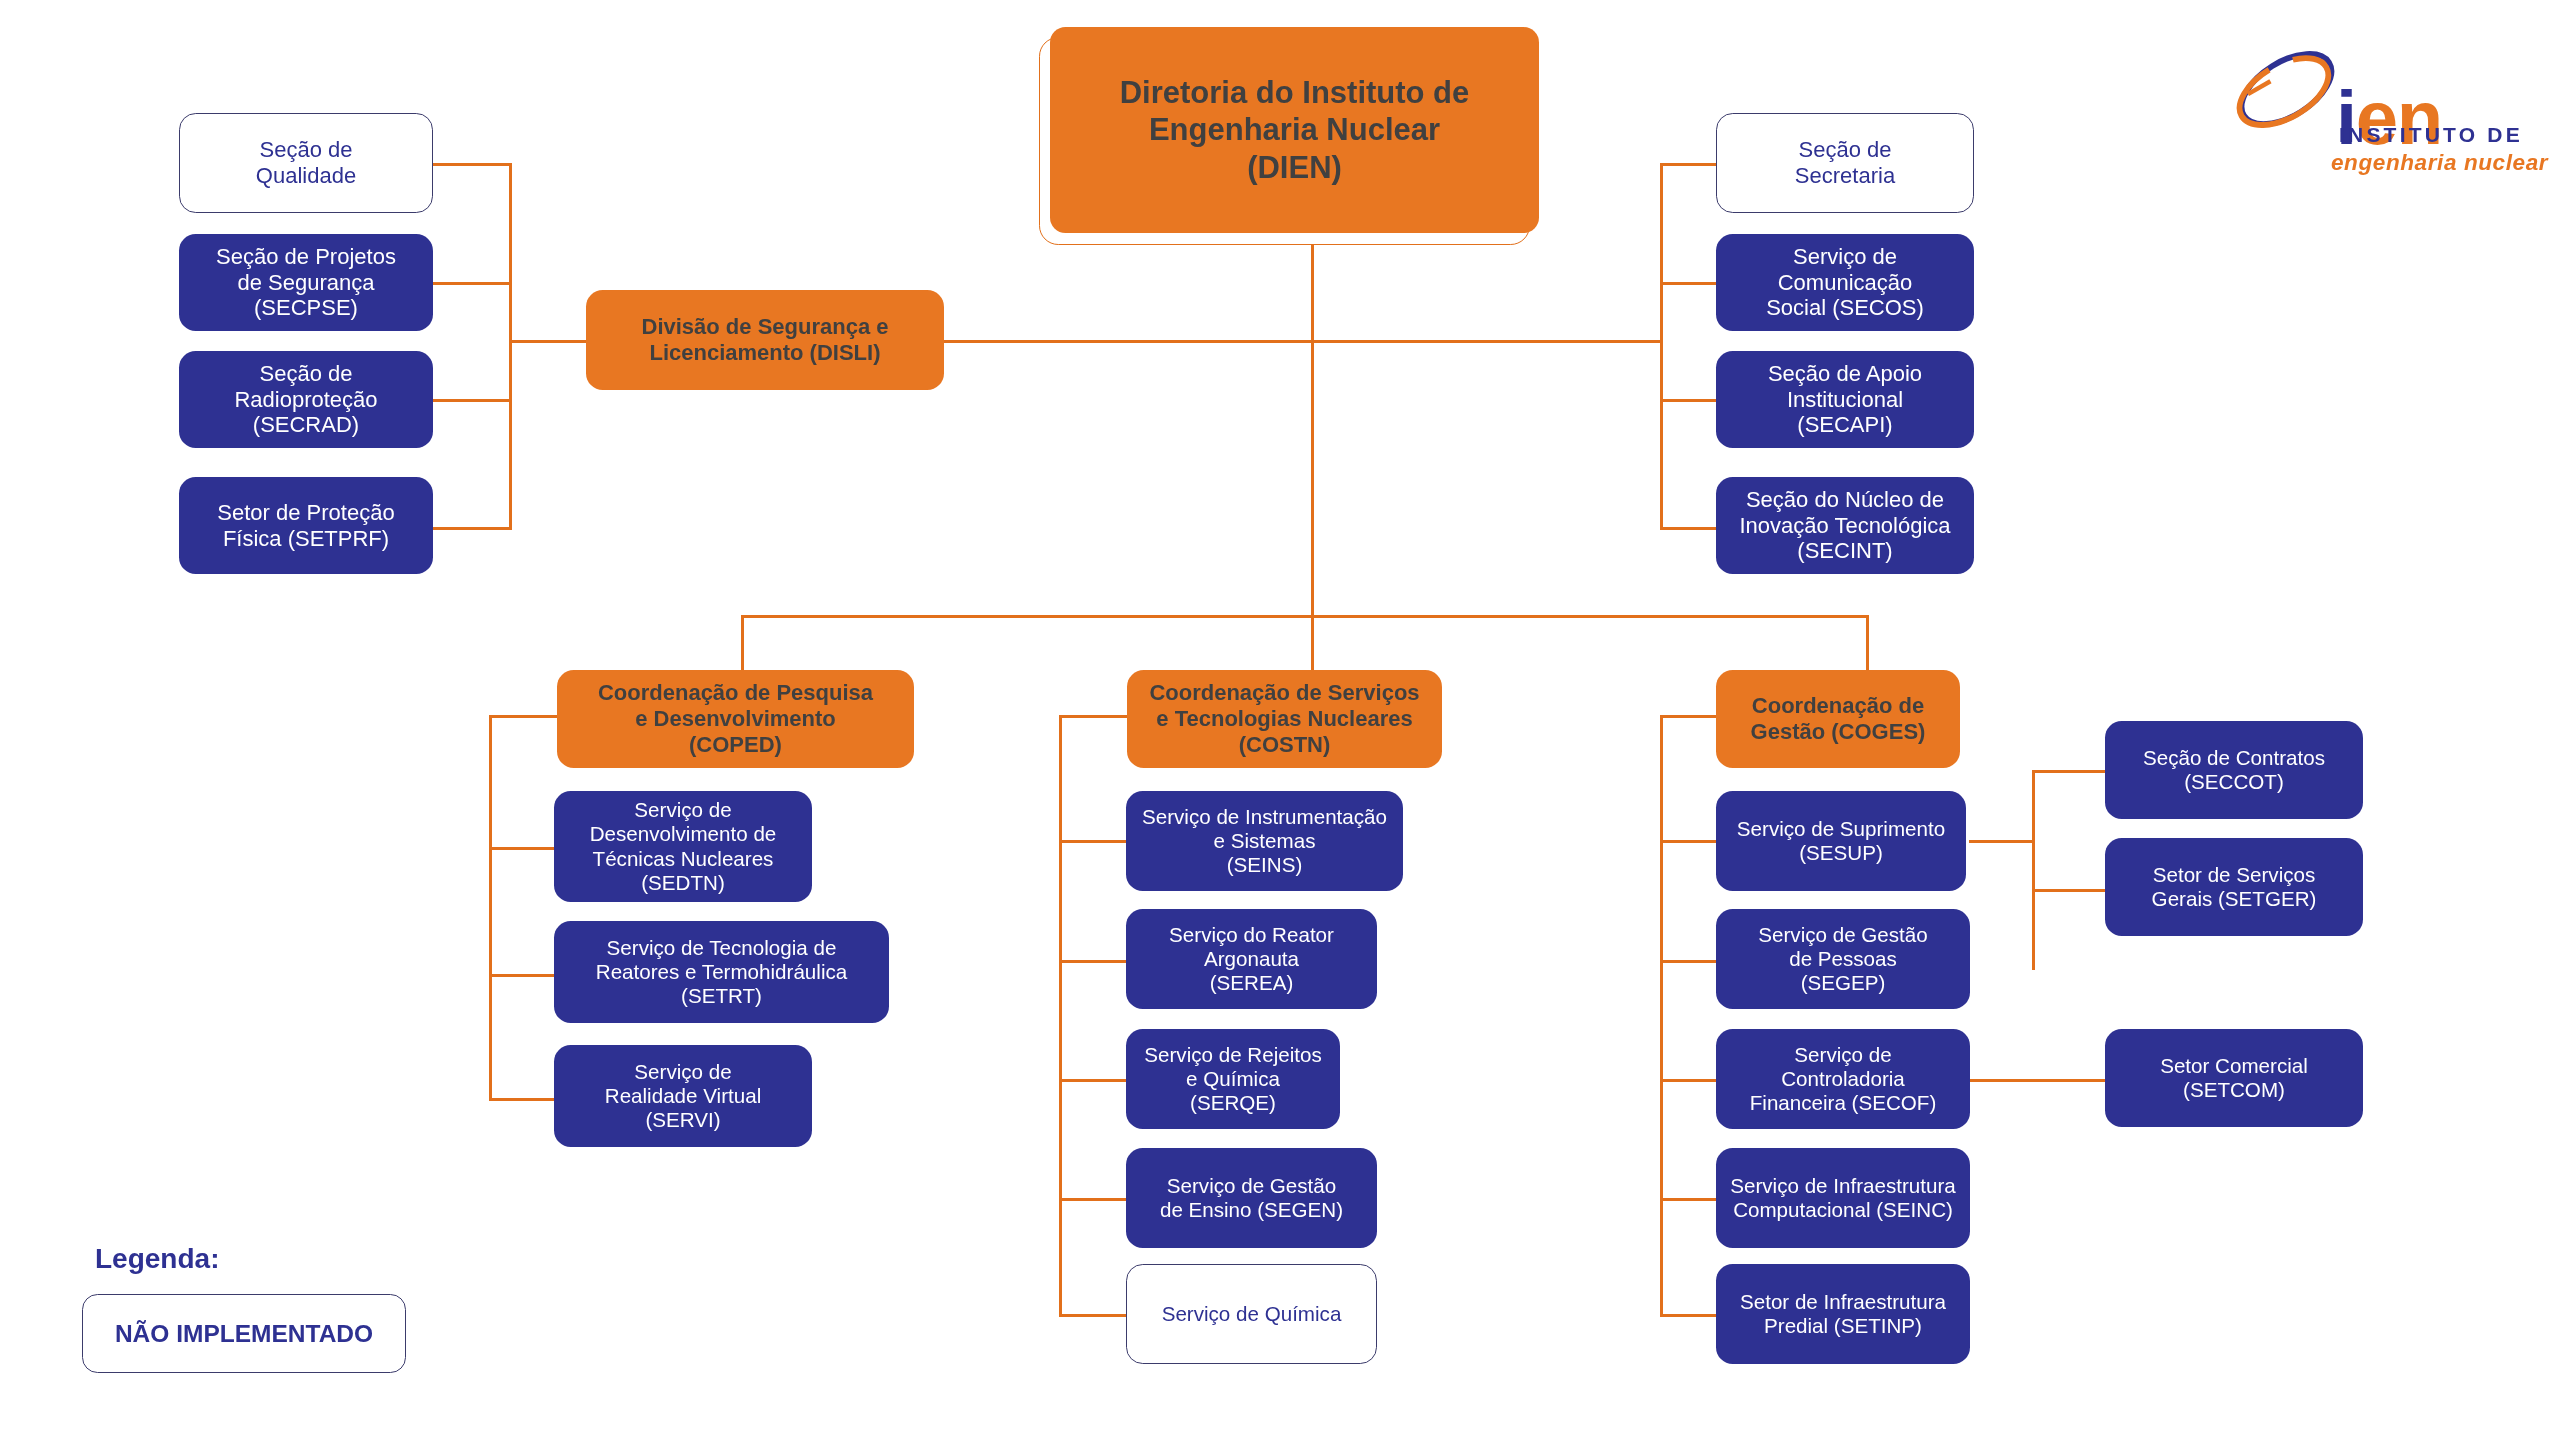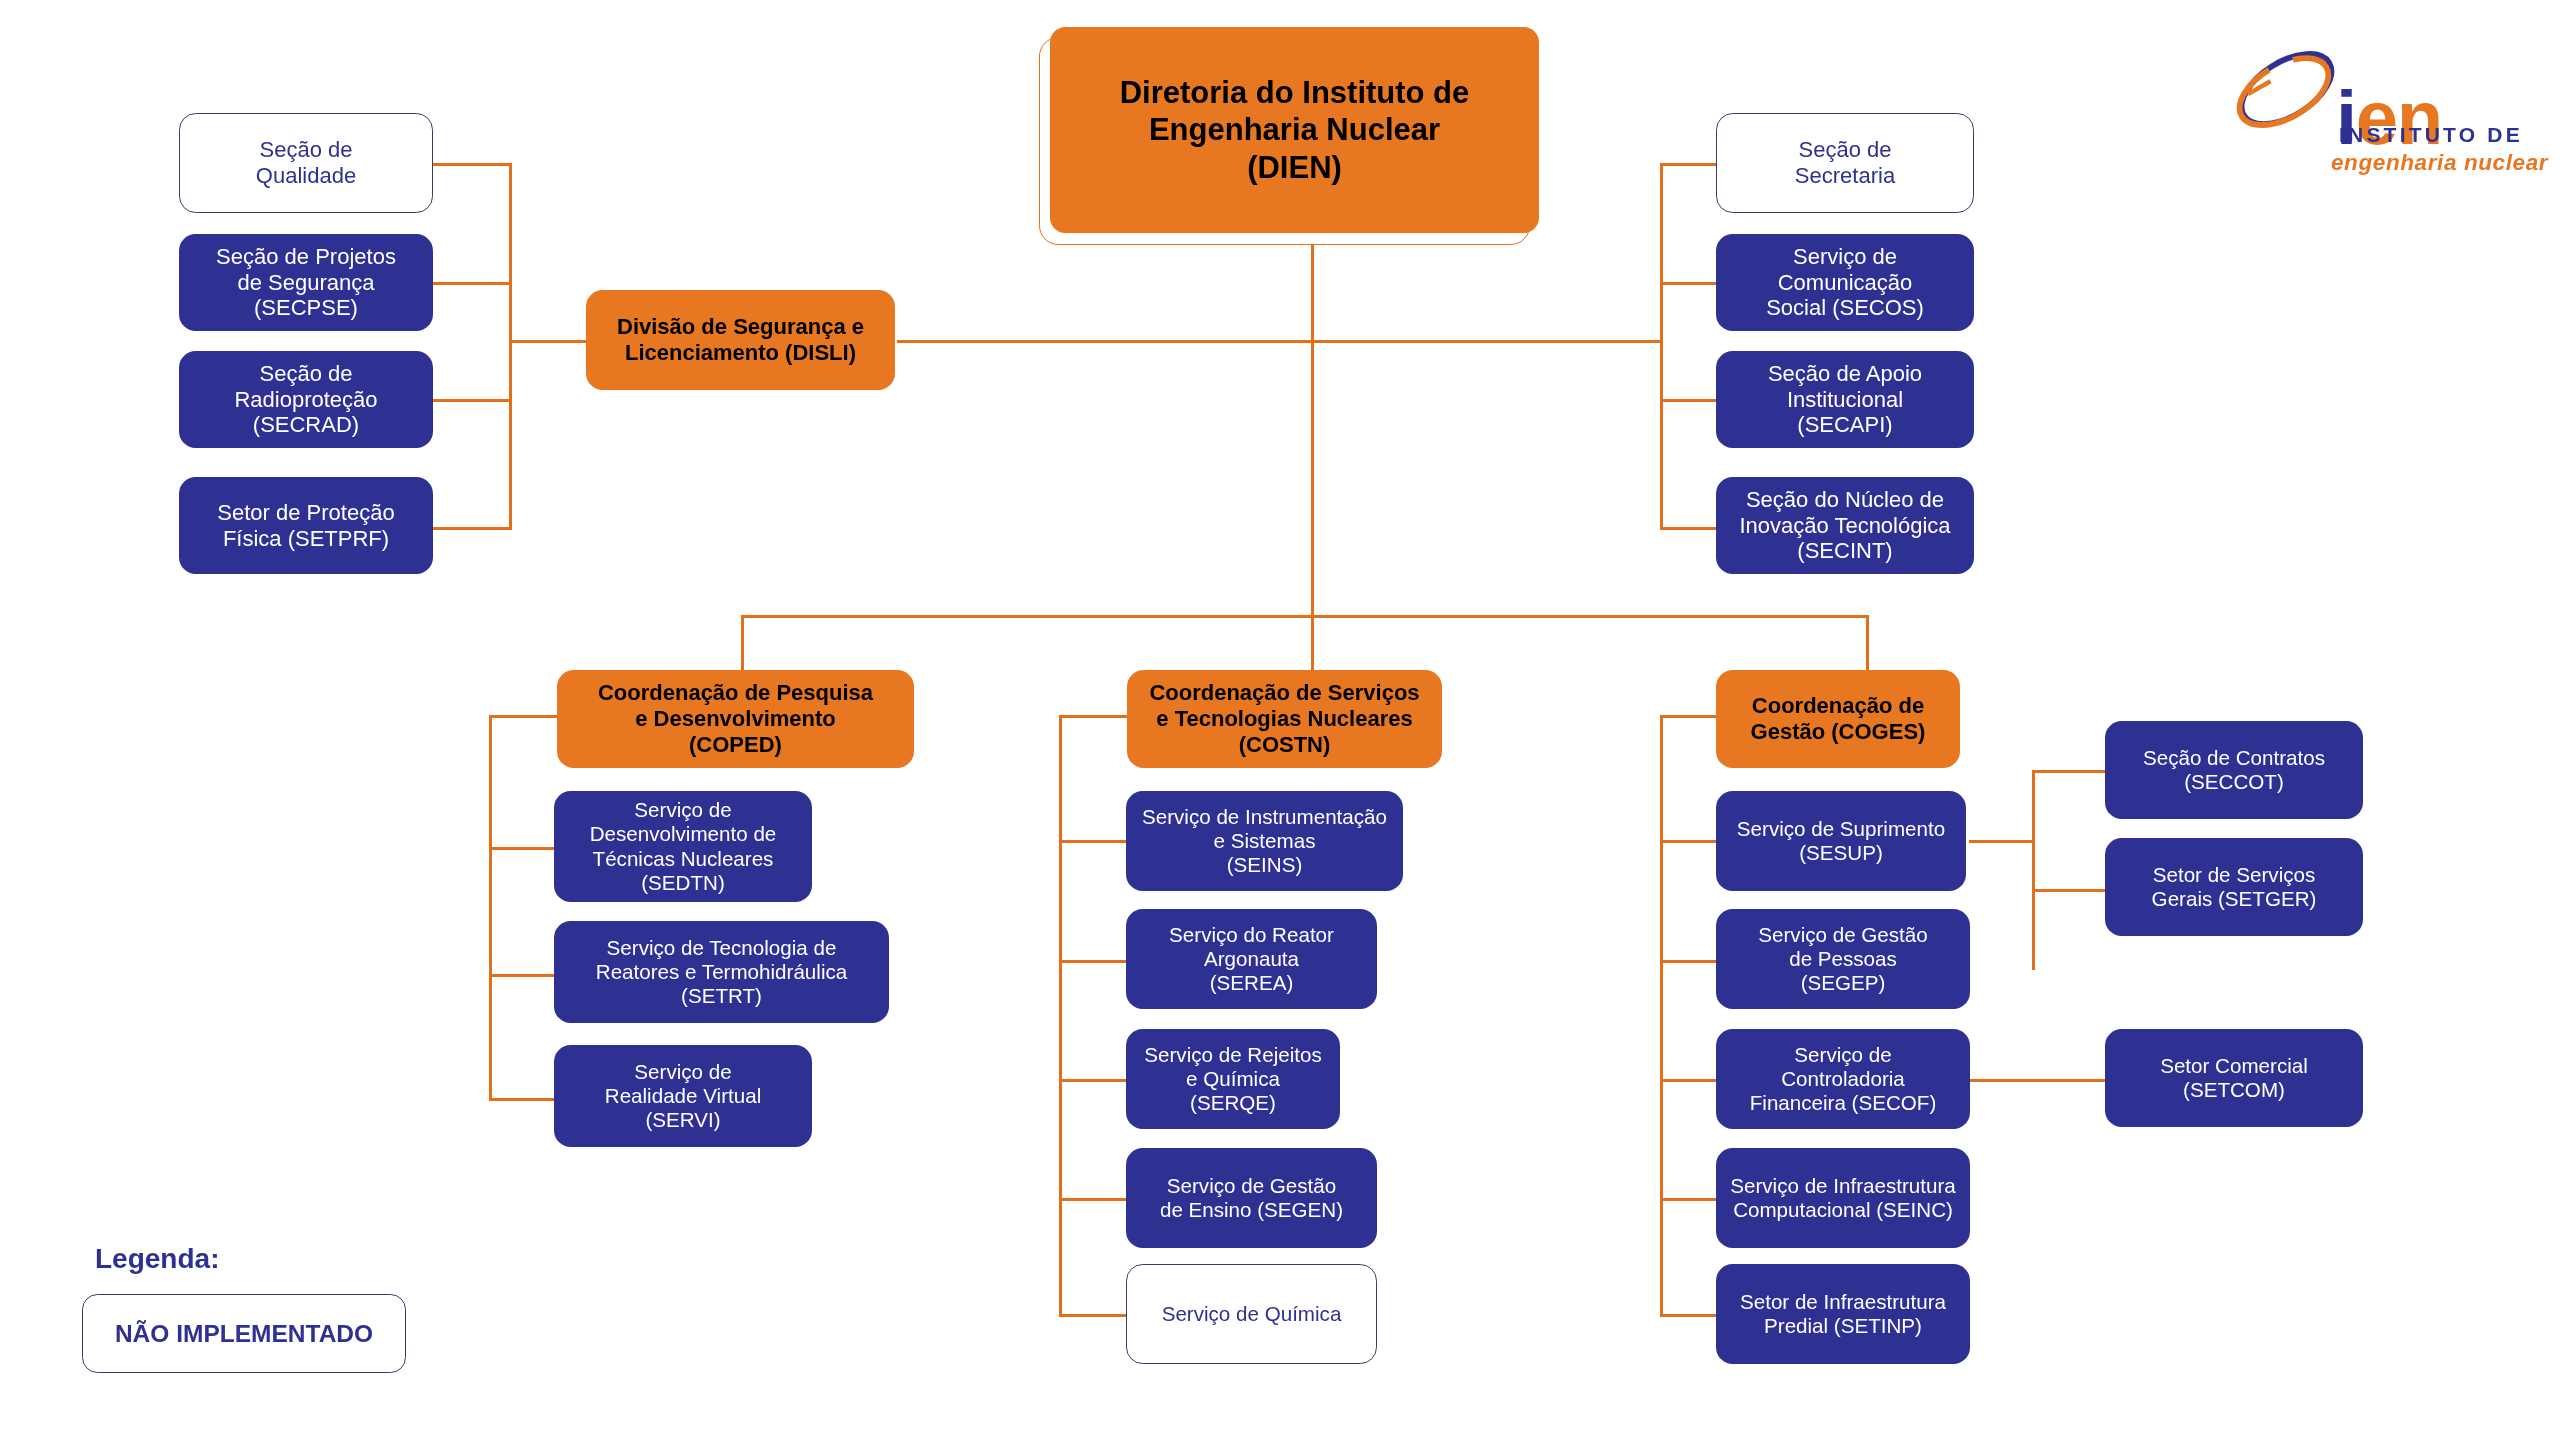--- a/index.html
+++ b/index.html
@@ -19,21 +19,21 @@
     position:absolute;
     border-radius:16.7px;
     display:flex;align-items:center;justify-content:center;
     text-align:center;
     box-sizing:border-box;
     line-height:1.18;
     padding:3.9px 7.7px;
     white-space:pre-line;
   }
   .node.blue{background:#2E3192;color:#FFFFFF;font-weight:400;font-size:22px;}
-  .node.orange{background:#E87722;color:#000000;font-weight:bold;font-size:23px;}
+  .node.orange{background:#E87722;color:#404040;font-weight:bold;font-size:23px;}
   .node.white{background:#FFFFFF;color:#2E3192;border:1.9px solid #3B3B6B;font-weight:400;font-size:22px;}
 
   
   #root-shadow{
     position:absolute;
     border:1.9px solid #E2701B;
     border-radius:19.3px;
     background:#FFFFFF;
   }
   #root-node{font-size:31px;line-height:1.2;border-radius:15.5px;}
@@ -116,21 +116,21 @@
   <div class="ln lnh" style="left:2032px;top:770px;width:74px;"></div>
   <div class="ln lnh" style="left:2032px;top:889px;width:74px;"></div>
 
   <div class="ln lnh" style="left:1969px;top:1079px;width:137px;"></div>
 
   <div id="root-shadow" style="left:1039px;top:37px;width:489px;height:206px;"></div>
   <div id="root-node" class="node orange" style="left:1050px;top:27px;width:489px;height:206px;">Diretoria do Instituto de
 Engenharia Nuclear
 (DIEN)</div>
 
-  <div class="node orange" style="left:586px;top:290px;width:309px;height:100px;font-size:22px;">Divisão de Segurança e
+  <div class="node orange" style="left:586px;top:290px;width:358px;height:100px;font-size:22px;">Divisão de Segurança e
 Licenciamento (DISLI)</div>
 
   <div class="node white" style="left:179px;top:113px;width:254px;height:100px;">Seção de
 Qualidade</div>
   <div class="node blue" style="left:179px;top:234px;width:254px;height:97px;">Seção de Projetos
 de Segurança
 (SECPSE)</div>
   <div class="node blue" style="left:179px;top:351px;width:254px;height:97px;">Seção de
 Radioproteção
 (SECRAD)</div>

